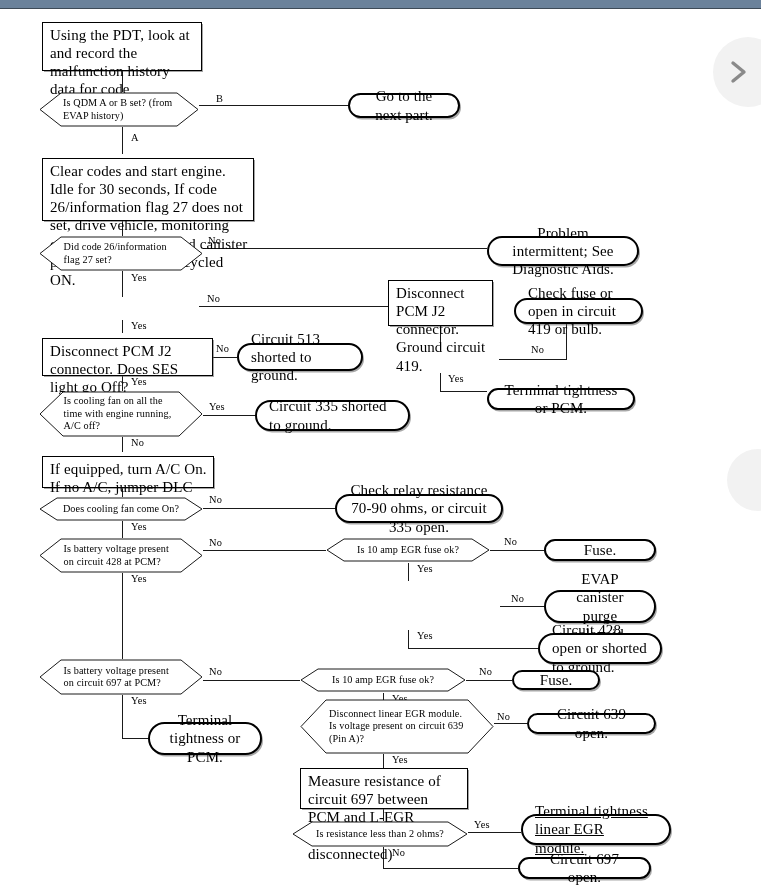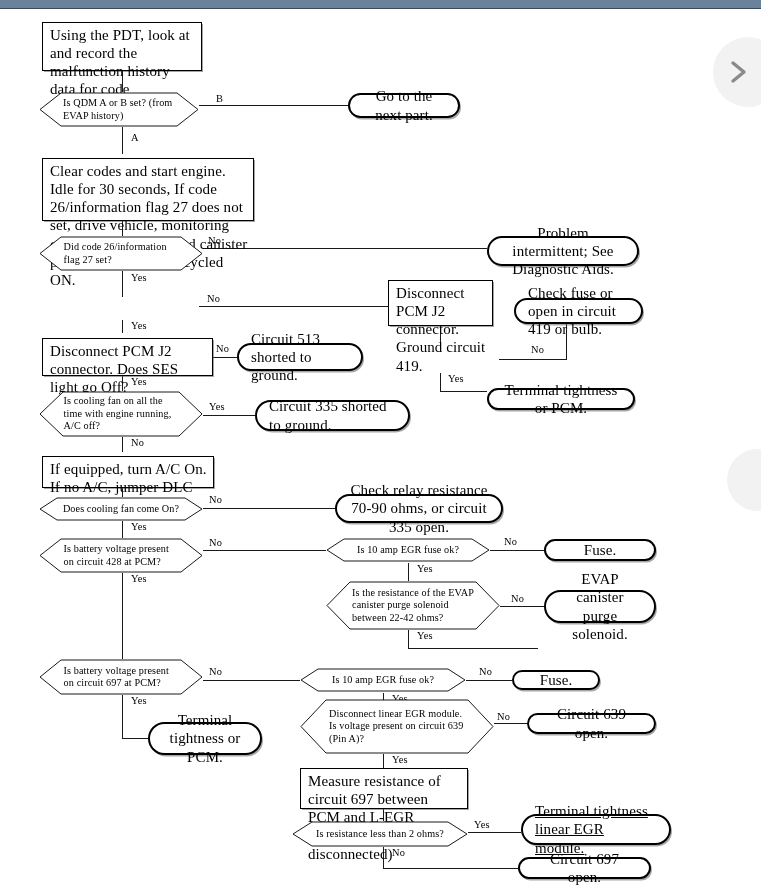--- a/index.html
+++ b/index.html
@@ -324,35 +324,30 @@
         <span>Is 10 amp EGR fuse ok?</span>
       </div>
     </div>
     <div class="edgelabel" style="left:504px; top:527px;">No</div>
     <div class="edgelabel" style="left:417px; top:554px;">Yes</div>
 
     <div class="node term" style="left:544px; top:530px; width:112px; height:22px;">
       <span>Fuse.</span>
     </div>
 
-    <div class="hexwrap" style="left:326px; top:572px; width:174px; height:49px;">
-      <svg width="174" height="49" viewBox="0 0 174 49" xmlns="http://www.w3.org/2000/svg">
-        <polygon points="24,1 150,1 173,24.5 150,48 24,48 1,24.5" fill="#ffffff" stroke="#1a1a1a" stroke-width="1"></polygon>
-      </svg>
-      <div class="hextext">
-        <span>Is the resistance of the EVAP canister purge solenoid between 22-42 ohms?</span>
-      </div>
-    </div>
     <div class="edgelabel" style="left:511px; top:584px;">No</div>
     <div class="edgelabel" style="left:417px; top:621px;">Yes</div>
 
     <div class="node term" style="left:544px; top:581px; width:112px; height:33px;">
       <span>EVAP canister purge solenoid.</span>
     </div>
 
+    <div class="node term leftalign" style="left:538px; top:624px; width:124px; height:31px;">
+      <span>Circuit 428 open or shorted to ground.</span>
+    </div>
 
     <div class="hexwrap" style="left:39px; top:650px; width:164px; height:36px;">
       <svg width="164" height="36" viewBox="0 0 164 36" xmlns="http://www.w3.org/2000/svg">
         <polygon points="22,1 142,1 163,18 142,35 22,35 1,18" fill="#ffffff" stroke="#1a1a1a" stroke-width="1"></polygon>
       </svg>
       <div class="hextext">
         <span>Is battery voltage present on circuit 697 at PCM?</span>
       </div>
     </div>
     <div class="edgelabel" style="left:209px; top:657px;">No</div>

